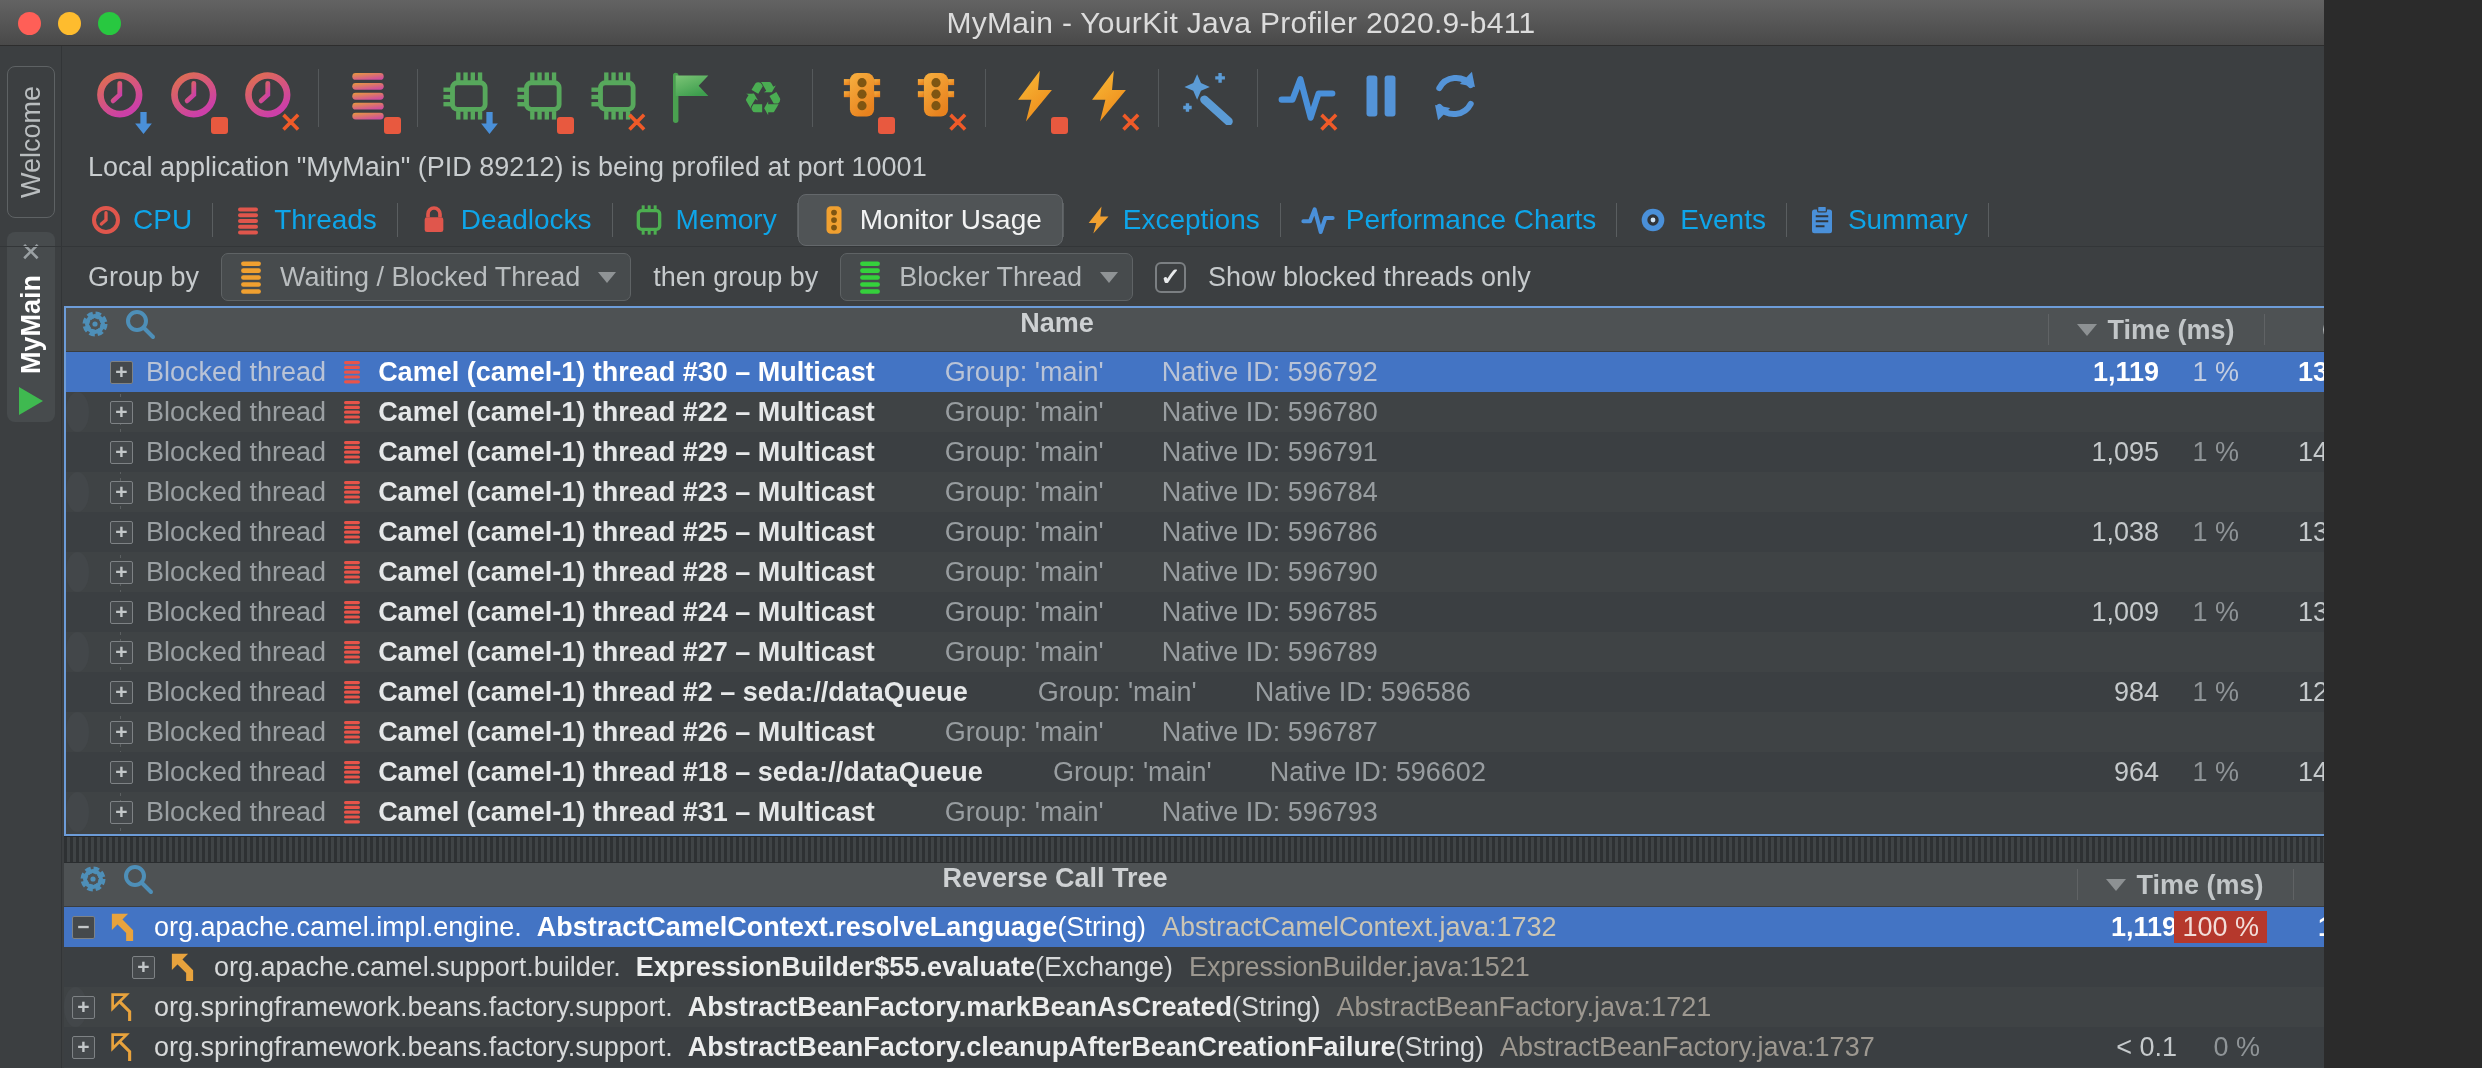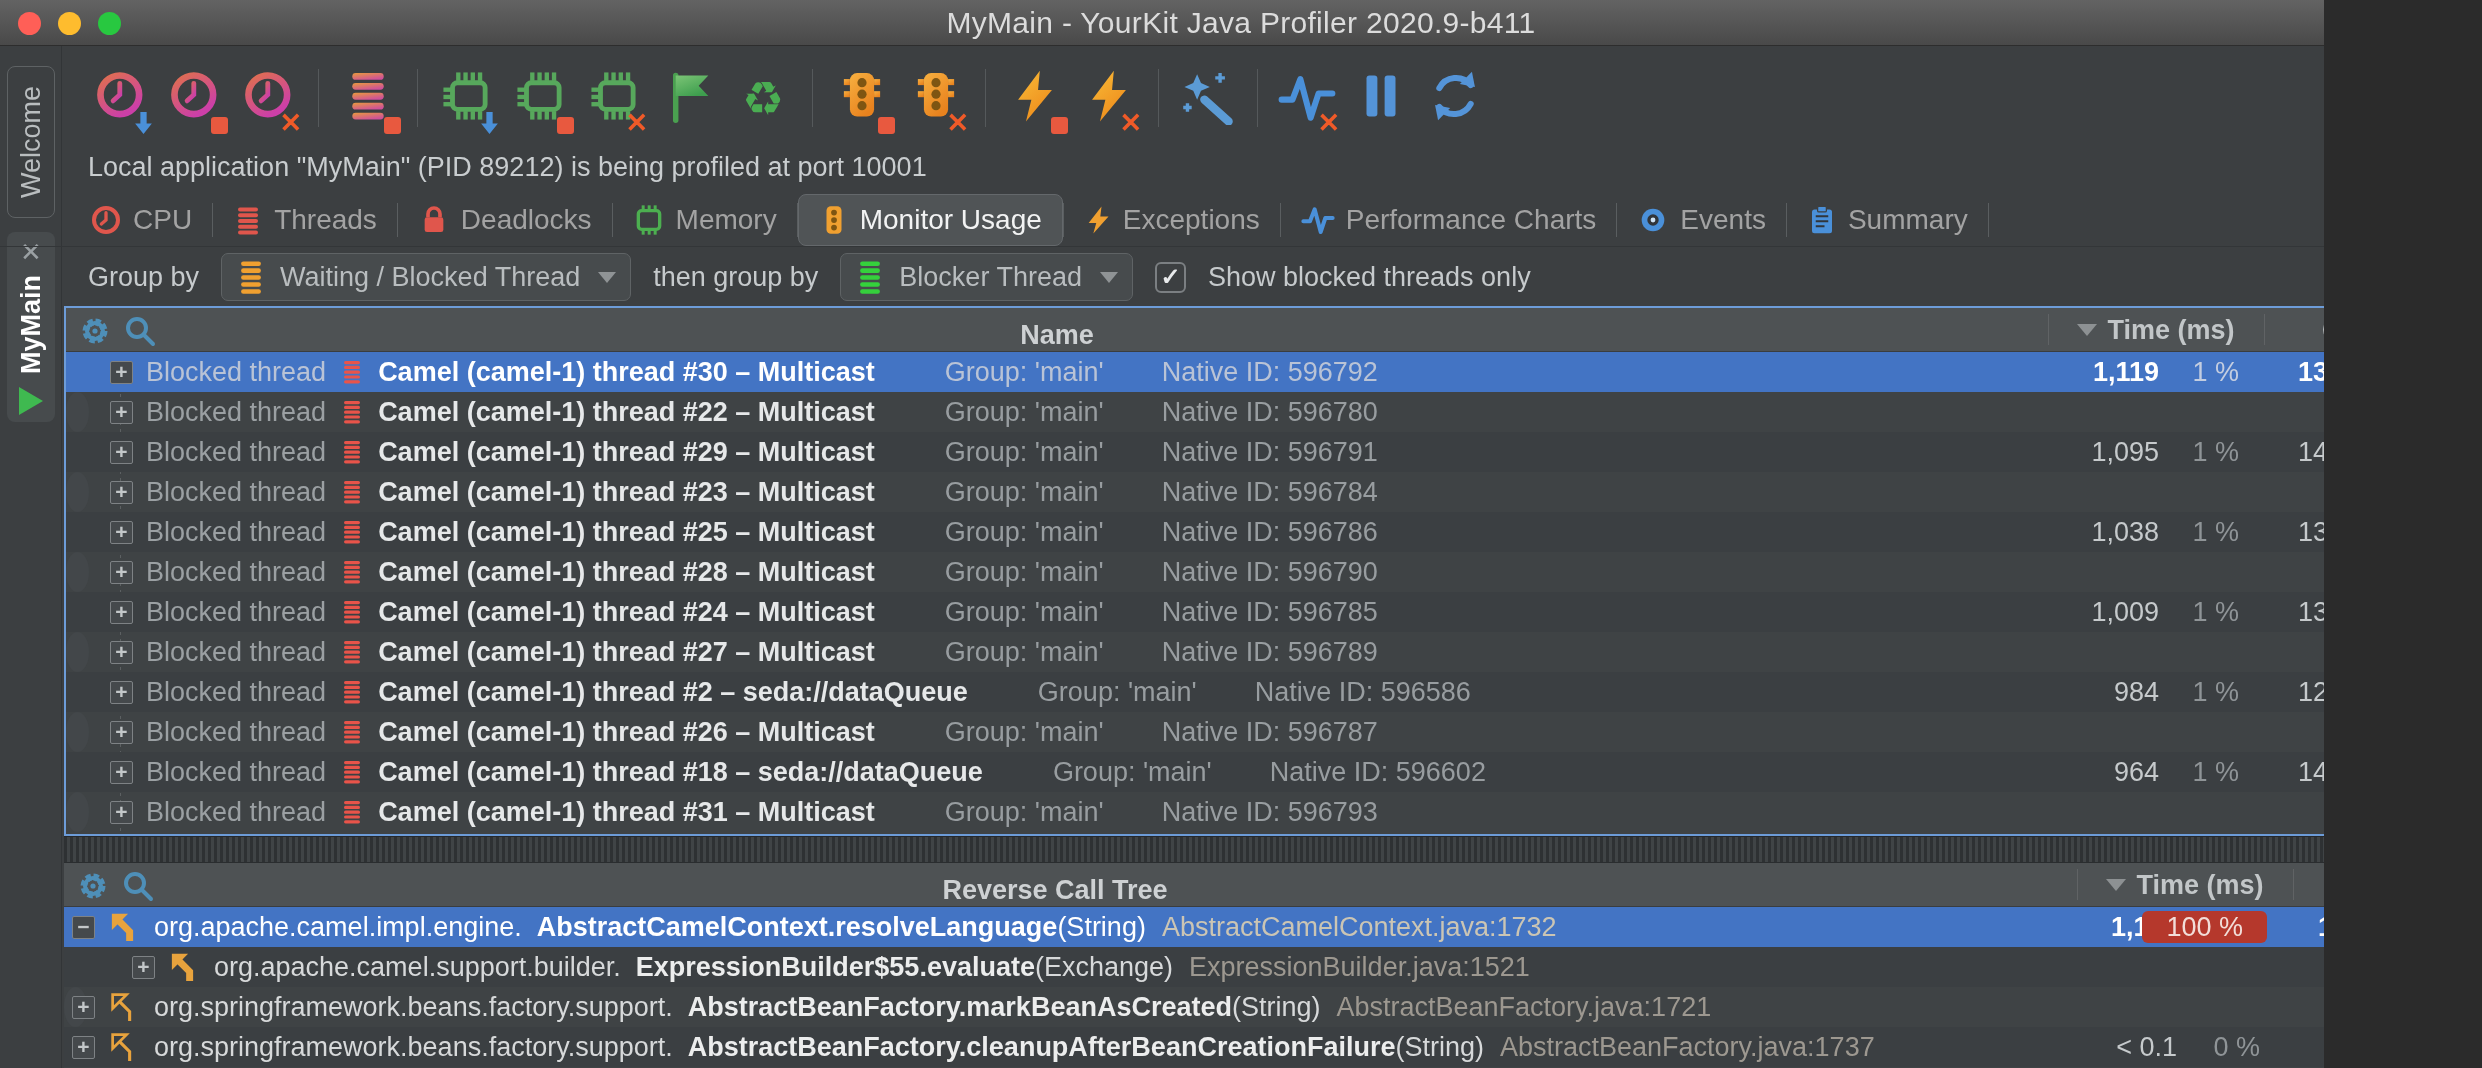--- a/index.html
+++ b/index.html
@@ -33,38 +33,38 @@
   .badge .sq { display:block; width:17px; height:17px; border-radius:3px; background:#e8593f; }
   .badge .bx { color:#f05a28; font-size:27px; font-weight:800; line-height:22px; }
   .tsep { width:1px; height:58px; background:#55595b; margin:0 12px; }
   .glyph-recycle { color:#4aad52; font-size:47px; line-height:47px; }
 
   
   .statusline { position:absolute; left:88px; top:152px; color:#c9cdcf; font-size:27px; }
 
   
   .viewtabs { position:absolute; left:70px; top:194px; height:52px; display:flex; align-items:center; }
-  .vt { position:relative; display:flex; align-items:center; gap:11px; padding:0 20px; height:52px; color:#a3a3a3; font-size:28px; white-space:nowrap; border-radius:8px; }
+  .vt { position:relative; display:flex; align-items:center; gap:11px; padding:0 20px; height:52px; color:#0ea5e9; font-size:28px; white-space:nowrap; border-radius:8px; }
   .vt.sel { background:#505456; border:1px solid #64686b; color:#f2f3f3; z-index:2; }
   .vtsep { width:1px; height:34px; background:#5a5e60; }
   .viewtabs-border { position:absolute; left:0; top:246px; width:2482px; height:1px; background:#333638; }
 
   
   .filterrow { position:absolute; left:88px; top:252px; height:50px; display:flex; align-items:center; gap:22px; }
   .flabel { color:#c6cacc; font-size:27px; }
   .dropdown { height:48px; background:#474b4d; border:1px solid #5f6365; border-radius:7px; display:flex; align-items:center; gap:12px; padding:0 14px 0 12px; }
   .dropdown .dtext { color:#b9bdbf; font-size:27px; white-space:nowrap; }
   .dropdown .darrow { width:0; height:0; border-left:9px solid transparent; border-right:9px solid transparent; border-top:11px solid #8f9395; margin-left:6px; }
   .checkbox { width:31px; height:31px; border:2px solid #7b7f82; border-radius:6px; background:#3c3f41; color:#e8eaeb; font-size:24px; font-weight:700; display:flex; align-items:center; justify-content:center; }
 
   
   .panel { position:absolute; background:#3f4345; }
   .panel.upper { left:64px; top:306px; width:2418px; height:530px; border:2px solid #6d9cd8; }
   .panel.lower { left:64px; top:862px; width:2418px; height:206px; border-top:1px solid #2a2d2f; }
-  .phead { position:relative; height:44px; background:#4e5254; border-bottom:1px solid #3a3d3f; display:flex; align-items:flex-end; }
+  .phead { position:relative; height:44px; background:#4e5254; border-bottom:1px solid #3a3d3f; display:flex; align-items:flex-start; }
   .phead .picons { display:flex; align-items:center; gap:14px; padding-left:14px; }
   .phead .ptitle { position:absolute; left:0; width:1982px; text-align:center; color:#ced1d3; font-size:27px; font-weight:700; }
   .hdrcell { position:absolute; top:0; height:44px; display:flex; align-items:center; justify-content:center; gap:10px; color:#c2c6c8; font-size:27px; font-weight:700; }
   .sortarrow { width:0; height:0; border-left:10px solid transparent; border-right:10px solid transparent; border-top:12px solid #8d9193; }
   .vline { position:absolute; top:6px; bottom:6px; width:1px; background:#606365; }
   .vline.full { top:0; bottom:0; background:#55585a; }
 
   .rows { position:relative; overflow:hidden; }
   .panel.upper .rows { height:482px; }
   .panel.lower .rows { height:161px; }
@@ -84,21 +84,21 @@
   .mrow.sel .tname { color:#ffffff; }
   .tgroup { color:#989da0; margin-left:70px; white-space:nowrap; }
   .tnative { color:#989da0; margin-left:58px; white-space:nowrap; }
   .mrow.sel .tgroup, .mrow.sel .tnative { color:#b9c3d6; }
 
   .numv { position:absolute; color:#c6cacc; font-size:27px; text-align:right; white-space:nowrap; }
   .mrow.sel .numv, .trow.sel .numv { color:#ffffff; font-weight:700; }
   .nump { position:absolute; color:#8f9497; font-size:27px; text-align:right; white-space:nowrap; }
   .mrow.sel .nump { color:#c3cde0; }
   .hotbadge { position:absolute; top:4px; height:32px; background:#b5382c; color:#f2ddd8; font-size:27px;
-    display:flex; align-items:center; padding:0 24px; border-radius:6px; }
+    display:flex; align-items:center; padding:0 8px; border-radius:0; }
 
   .redline { position:absolute; top:0; bottom:0; left:2364px; width:5px; z-index:3;
     background:repeating-linear-gradient(180deg,#c8453a 0 13px, rgba(0,0,0,0) 13px 23px); }
   .scrollthumb { position:absolute; right:3px; top:4px; width:17px; height:332px; background:#5d6163; border-radius:9px; z-index:4; }
   .treedots { position:absolute; left:54px; top:0; bottom:0; width:1px;
     background:repeating-linear-gradient(180deg,#5c6062 0 3px, rgba(0,0,0,0) 3px 7px); }
 
   
   .trow .expander { margin-left:8px; }
   .trow.ind1 .expander { margin-left:68px; }

